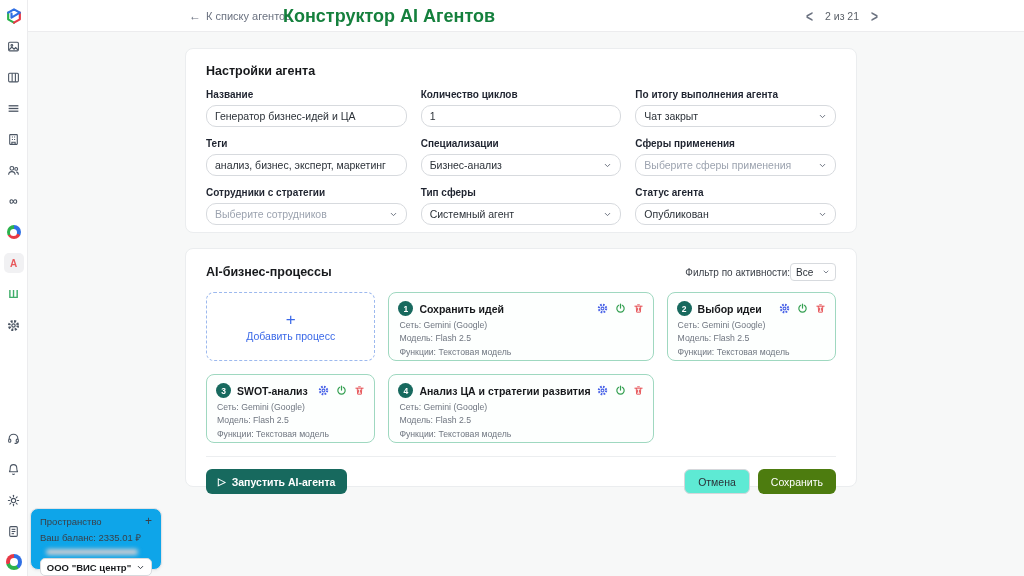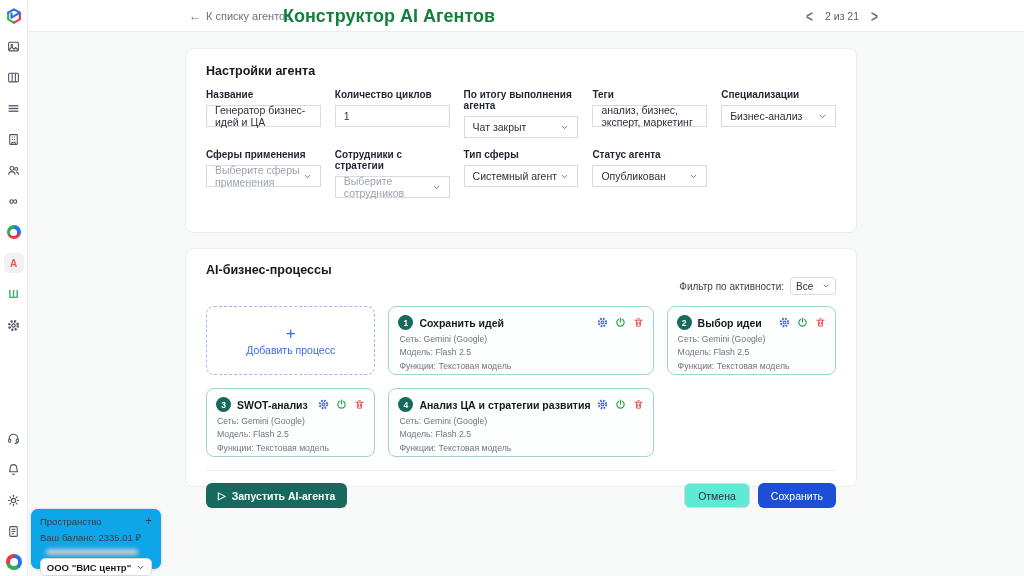--- a/index.html
+++ b/index.html
@@ -31,30 +31,30 @@
   .pg-arrow { font-size:12px; color:#6b7280; cursor:pointer; font-weight:bold; transform:scaleY(1.4); display:inline-block; }
 
   
   .main { position:absolute; left:28px; top:32px; right:0; bottom:0; background:#f7f8f8; }
   .card { position:absolute; left:157px; width:672px; background:#fff; border:1px solid #ebedef; border-radius:8px; }
   .card-settings { top:16px; height:185px; padding:15px 20px; }
   .card-processes { top:216px; height:239px; padding:14px 20px; }
   .card-title { font-size:12.5px; font-weight:bold; color:#17191c; }
 
   
-  .form-grid { display:grid; grid-template-columns:repeat(5, 1fr); column-gap:14px; row-gap:11px; margin-top:11px; }
+  .form-grid { display:grid; grid-template-columns:repeat(3, 1fr); column-gap:14px; row-gap:11px; margin-top:11px; }
   .flabel { font-size:10px; font-weight:bold; color:#1f2430; margin-bottom:5px; }
-  .fbox { height:22px; border:1px solid #d7dade; border-radius:0; background:#fff; display:flex; align-items:center; padding:0 8px; font-size:10.5px; color:#2b3138; cursor:text; }
+  .fbox { height:22px; border:1px solid #d7dade; border-radius:10px; background:#fff; display:flex; align-items:center; padding:0 8px; font-size:10.5px; color:#2b3138; cursor:text; }
   .fbox .chev { margin-left:auto; display:flex; }
   .fbox.select { cursor:pointer; }
   .fval.placeholder { color:#9ca3af; }
 
   
-  .proc-head { display:flex; align-items:flex-start;flex-direction:column; }
-  .filter-wrap { margin-left:auto; display:flex; align-items:center; gap:6px; }
+  .proc-head { display:flex; align-items:center; }
+  .filter-wrap { margin-left:auto; display:flex; align-items:center; }
   .filter-label { font-size:10px; color:#3a3f47; }
   .filter-select { width:46px; height:18px; border:1px solid #d7dade; border-radius:4px; background:#fff; display:flex; align-items:center; padding:0 5px; font-size:10px; color:#2b3138; cursor:pointer; }
   .filter-select .chev { margin-left:auto; display:flex; }
 
   .proc-grid { display:grid; grid-template-columns:repeat(3, 1fr); gap:13px; margin-top:11px; }
   .add-card { height:69px; border:1.5px dashed #9db9ee; border-radius:8px; display:flex; flex-direction:column; align-items:center; justify-content:center; gap:2px; cursor:pointer; background:#fff; }
   .add-plus { color:#3b69e8; font-size:17px; line-height:1; font-weight:400; }
   .add-label { color:#3b69e8; font-size:10.5px; }
   .pcard { height:69px; border:1px solid #9fd8c0; border-radius:8px; background:#fdfffe; padding:8px 9px 6px 9px; }
   .pcard-head { display:flex; align-items:center; gap:6px; }
@@ -63,21 +63,21 @@
   .pactions { margin-left:auto; display:flex; align-items:center; gap:7px; }
   .pactions span { display:flex; cursor:pointer; }
   .pline { font-size:8.7px; color:#6f7680; margin-top:3.5px; margin-left:1px; }
 
   .proc-divider { height:1px; background:#eceef0; margin-top:13px; }
   .proc-footer { display:flex; align-items:center; margin-top:12px; }
   .btn { height:25px; border-radius:6px; font-size:10.5px; display:flex; align-items:center; justify-content:center; cursor:pointer; }
   .btn-run { background:#17695e; color:#fff; font-weight:bold; padding:0 12px; gap:6px; }
   .run-play { font-size:10px; }
   .btn-cancel { background:#5eead4; border:1px solid #d5d7db; color:#2b3138; padding:0 13px; margin-left:auto; }
-  .btn-save { background:#1d4ed8; color:#fff; padding:0 13px; margin-left:8px; }
+  .btn-save { background:#4d7c0f; color:#fff; padding:0 13px; margin-left:8px; }
 
   
   .workspace { position:absolute; left:30px; top:508px; width:132px; height:62px; background:#0ea5e9; border:1px solid #e2e3e6; border-radius:8px; padding:6px 9px; z-index:6; box-shadow:0 1px 3px rgba(0,0,0,.05); }
   .ws-head { display:flex; align-items:center; }
   .ws-title { font-size:9.5px; color:#3a3f47; }
   .ws-plus { margin-left:auto; font-size:12px; color:#3a3f47; cursor:pointer; line-height:1; }
   .ws-balance { font-size:9.5px; color:#3a3f47; margin-top:4px; }
   .ws-blur { width:92px; height:6px; margin:5px auto 0 6px; background:#c9ccd2; border-radius:3px; filter:blur(2px); }
   .ws-org { margin-top:3px; height:18px; background:#fff; border:1px solid #d7dade; border-radius:5px; display:flex; align-items:center; justify-content:center; gap:5px; font-size:9.5px; font-weight:bold; color:#17191c; cursor:pointer; }
 

